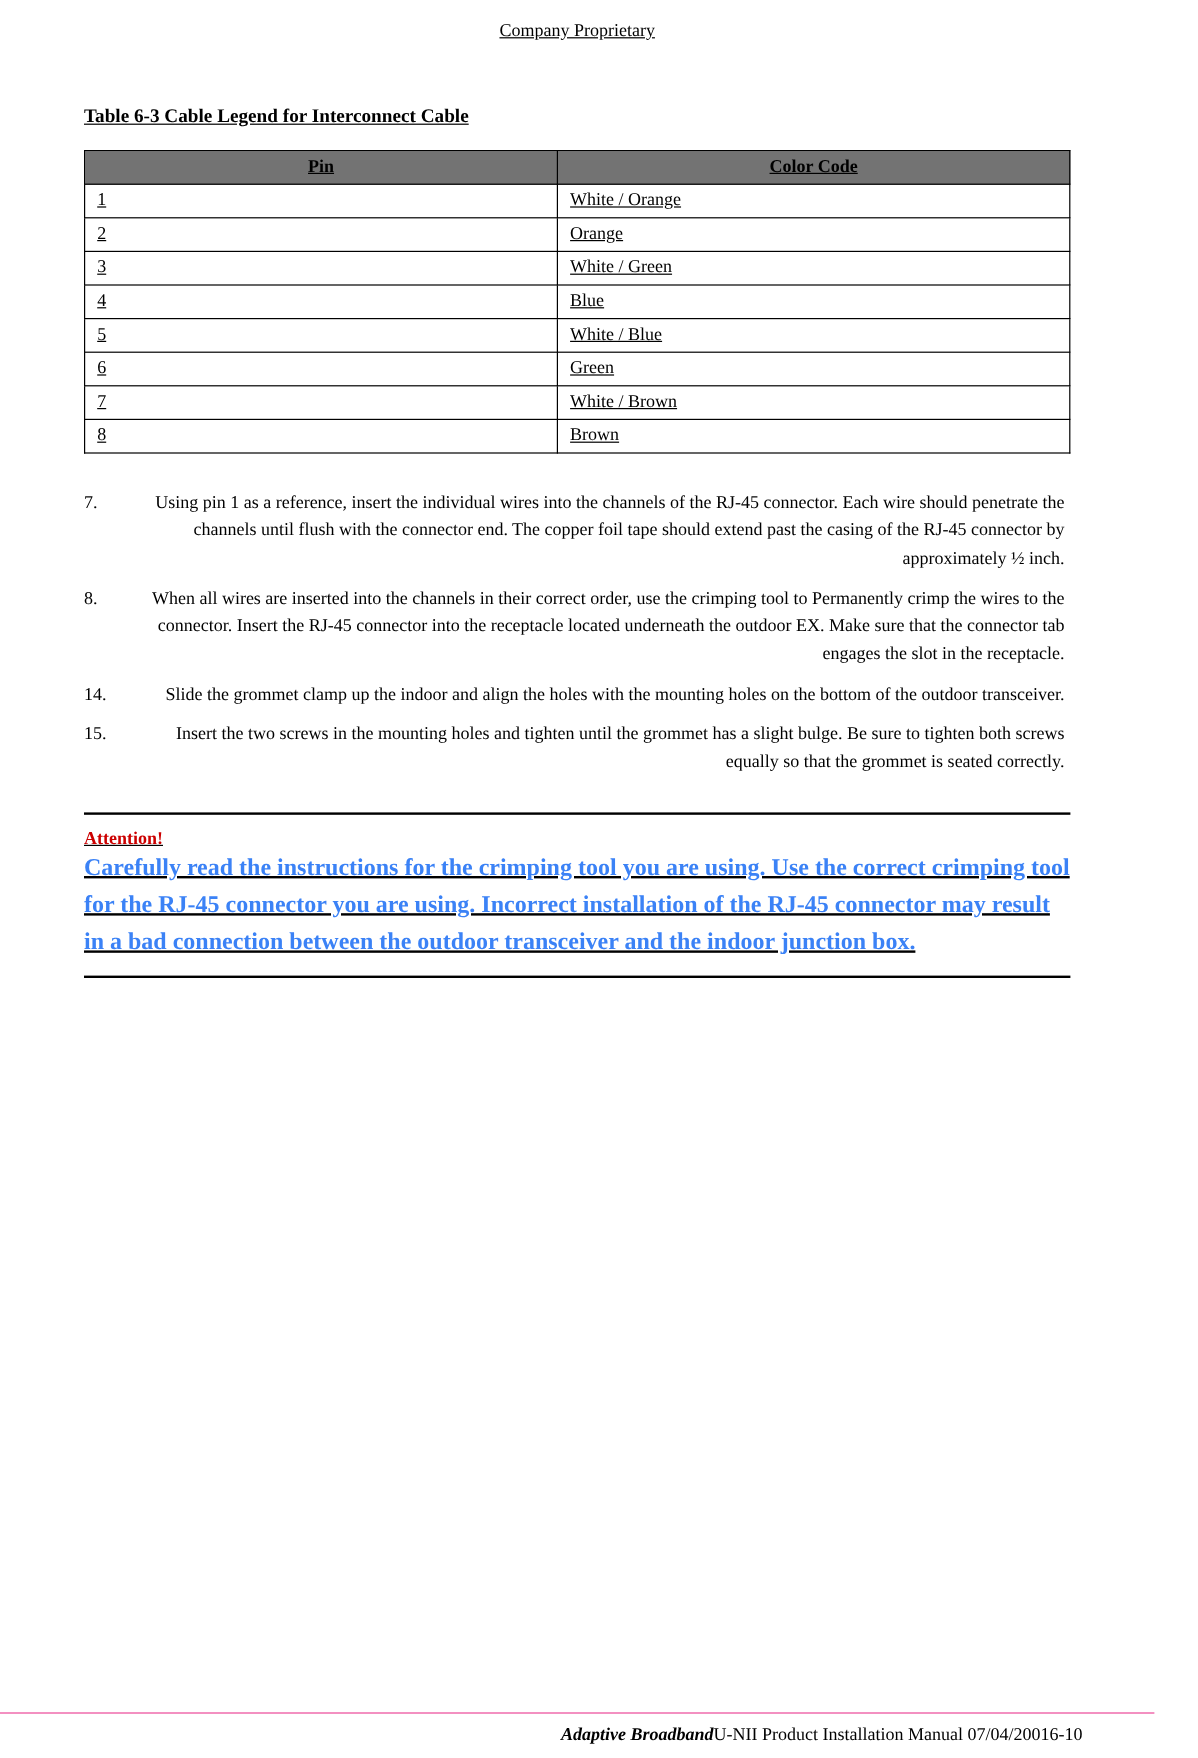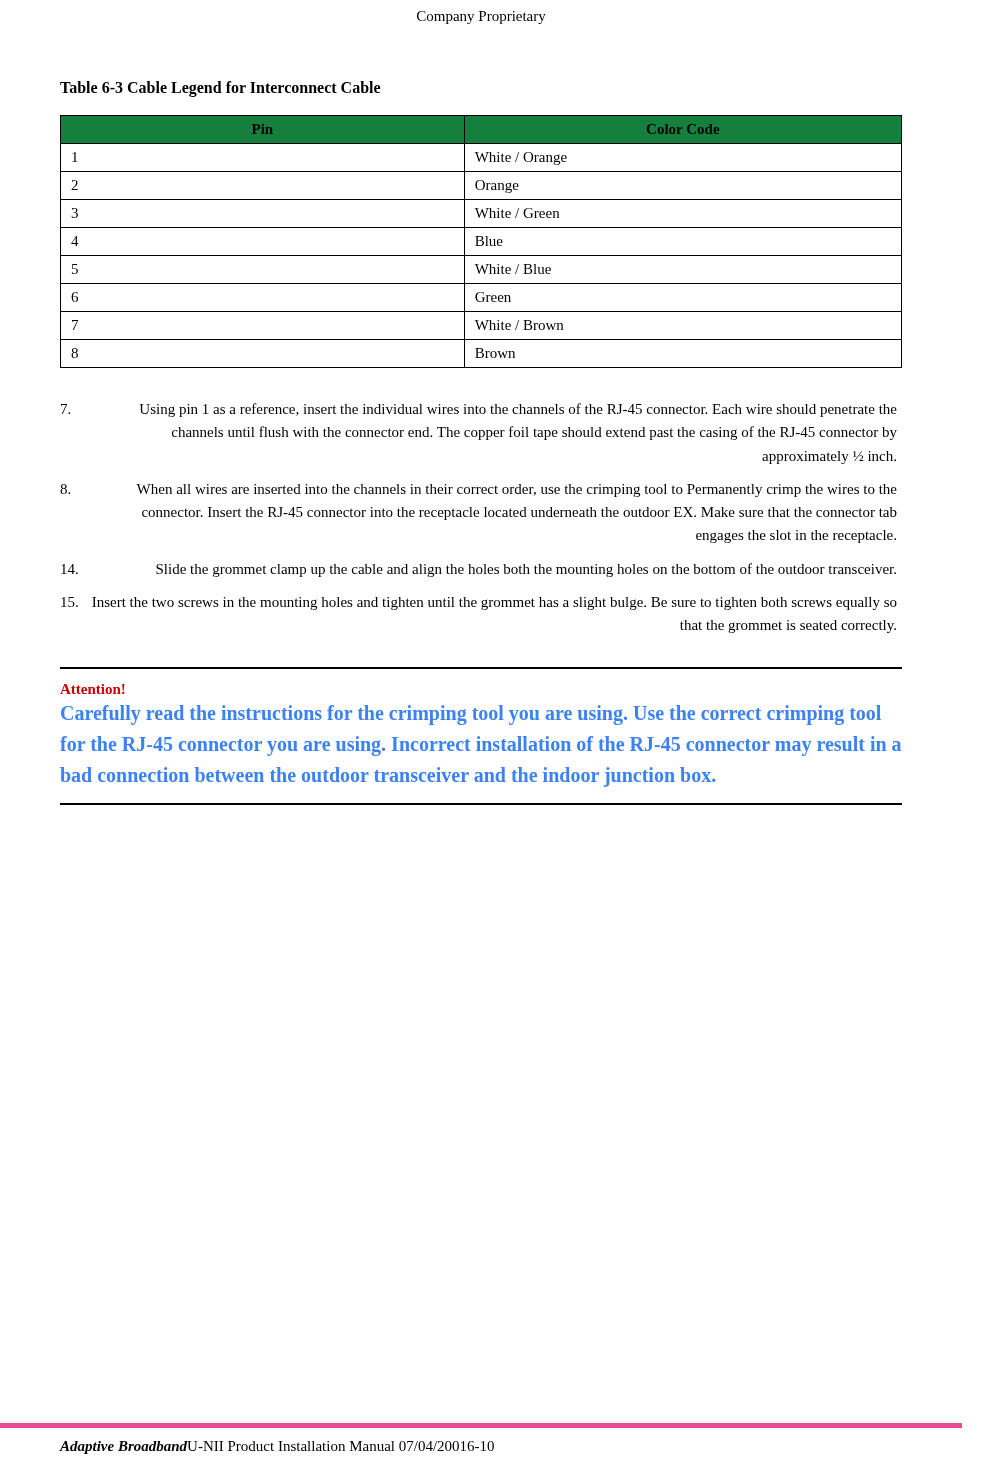--- a/index.html
+++ b/index.html
@@ -12,22 +12,23 @@
       font-family: Times New Roman, Times, serif;
       font-size: 15px;
       color: #000000;
       width: 998px;
       min-height: 1465px;
       position: relative;
     }
     .page-container {
       width: 962px;
       min-height: 1465px;
-      padding: 0;
+      padding: 10px;
       position: relative;
+      text-decoration: underline;
     }
     .header {
       text-align: center;
       padding: 8px 0 4px 0;
       font-size: 15px;
     }
     .main-content {
       padding: 20px 60px 20px 60px;
     }
     .table-title {
@@ -42,21 +43,21 @@
       margin-bottom: 30px;
     }
     table.cable-table th,
     table.cable-table td {
       border: 1px solid #000;
       padding: 5px 10px;
       font-size: 15px;
     }
     table.cable-table th {
       font-weight: bold;
-      background: #15803d;
+      background: #737373;
     }
     table.cable-table td:first-child {
       width: 48%;
     }
     table.cable-table td:last-child {
       width: 52%;
     }
     .numbered-list {
       margin: 20px 0 20px 0;
     }
@@ -101,23 +102,23 @@
       font-weight: bold;
       font-size: 20px;
       line-height: 1.55;
     }
     .footer {
       position: absolute;
       bottom: 0;
       left: 0;
       right: 0;
       padding: 10px 60px 10px 60px;
-      border-top: 5px solid #ec4899;
+      border-top: 1px solid #ec4899;
       display: flex;
-      justify-content: flex-start;
+      justify-content: flex-end;
       align-items: center;
       font-size: 15px;
     }
     .footer-brand {
       font-weight: bold;
       font-style: italic;
       font-size: 15px;
     }
     .footer-center {
       font-size: 15px;
@@ -177,21 +178,21 @@
           <tr>
             <td>8</td>
             <td>Brown</td>
           </tr>
         </tbody>
     </table>
 
     <div class="numbered-list" id="instructions-list">
     <div class="list-item"><span class="item-number">7.</span><span class="item-text">Using pin 1 as a reference, insert the individual wires into the channels of the RJ-45 connector.  Each wire should penetrate the channels until flush with the connector end.  The copper foil tape should extend past the casing of the RJ-45 connector by approximately ½ inch.</span></div>
         <div class="list-item"><span class="item-number">8.</span><span class="item-text">When all wires are inserted into the channels in their correct order, use the crimping tool to Permanently crimp the wires to the connector. Insert the RJ-45 connector into the receptacle located underneath the outdoor EX.  Make sure that the connector tab engages the slot in the receptacle.</span></div>
-        <div class="list-item"><span class="item-number">14.</span><span class="item-text">Slide the grommet clamp up the cable and align the holes both the mounting holes on the bottom of the outdoor transceiver.</span></div>
+        <div class="list-item"><span class="item-number">14.</span><span class="item-text">Slide the grommet clamp up the indoor and align the holes with the mounting holes on the bottom of the outdoor transceiver.</span></div>
         <div class="list-item"><span class="item-number">15.</span><span class="item-text">Insert the two screws in the mounting holes and tighten until the grommet has a slight bulge.  Be sure to tighten both screws equally so that the grommet is seated correctly.</span></div>
       </div>
 
     <div class="attention-box">
       <div class="attention-content">
         <span class="attention-label">Attention!</span>
         <span class="attention-text">Carefully read the instructions for the crimping tool you are using.  Use the correct crimping tool for the RJ-45 connector you are using.  Incorrect installation of the RJ-45 connector may result in a bad connection between the outdoor transceiver and the indoor junction box.</span>
       </div>
     </div>
 

